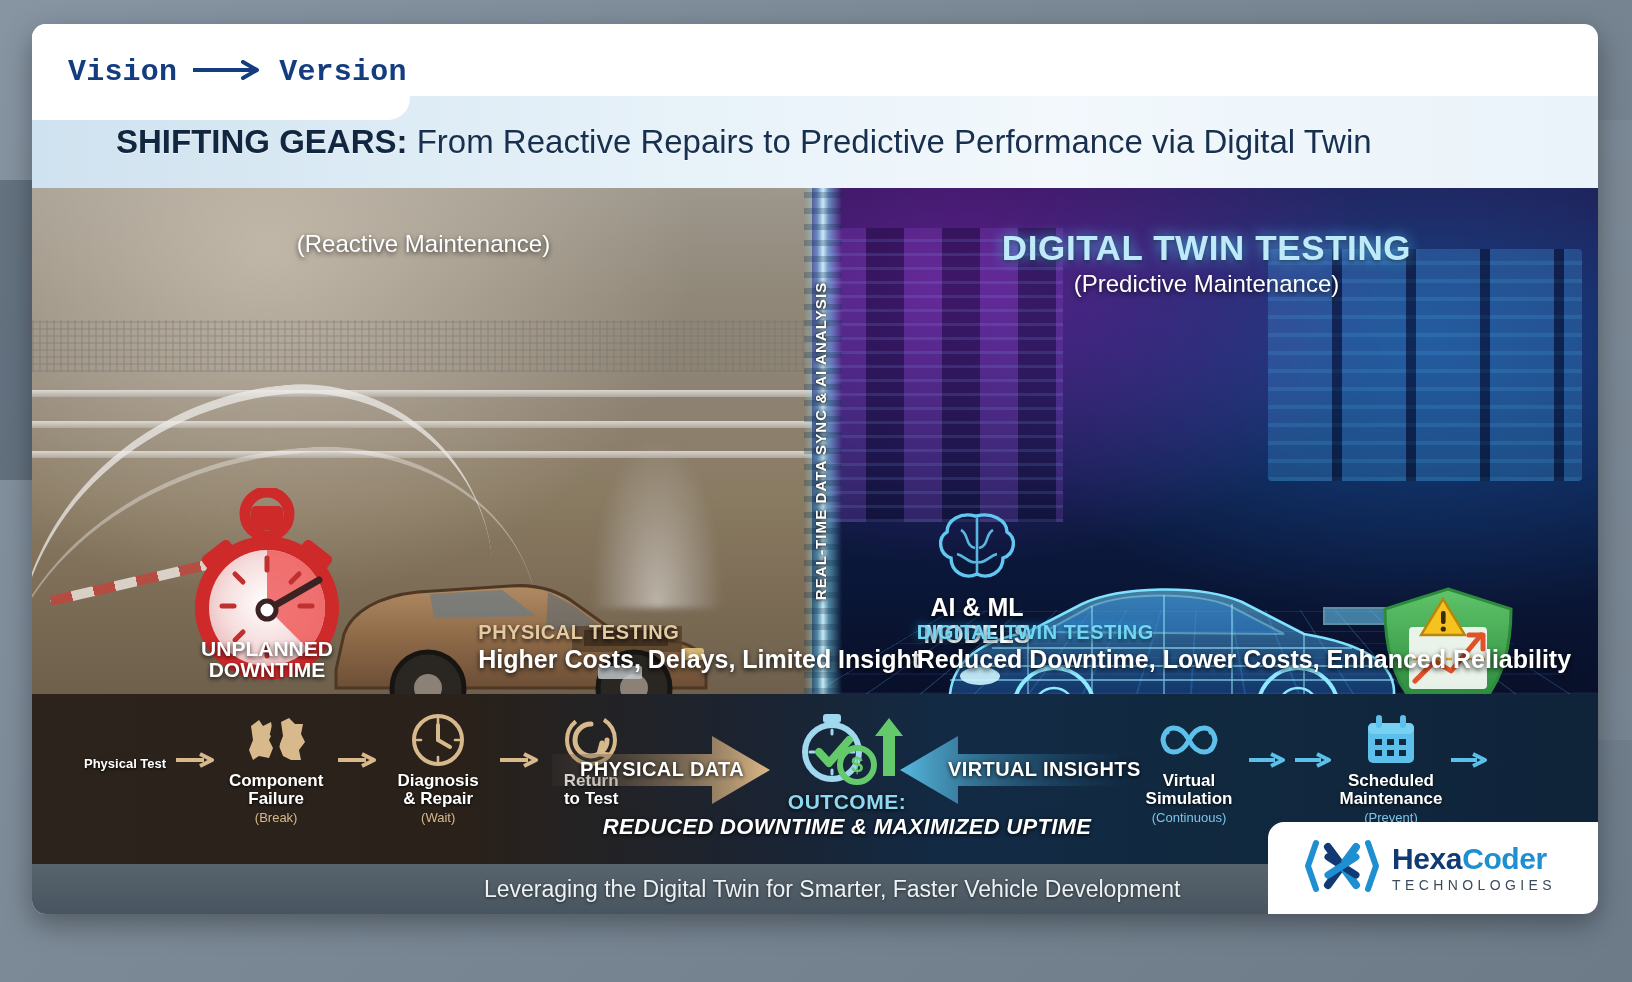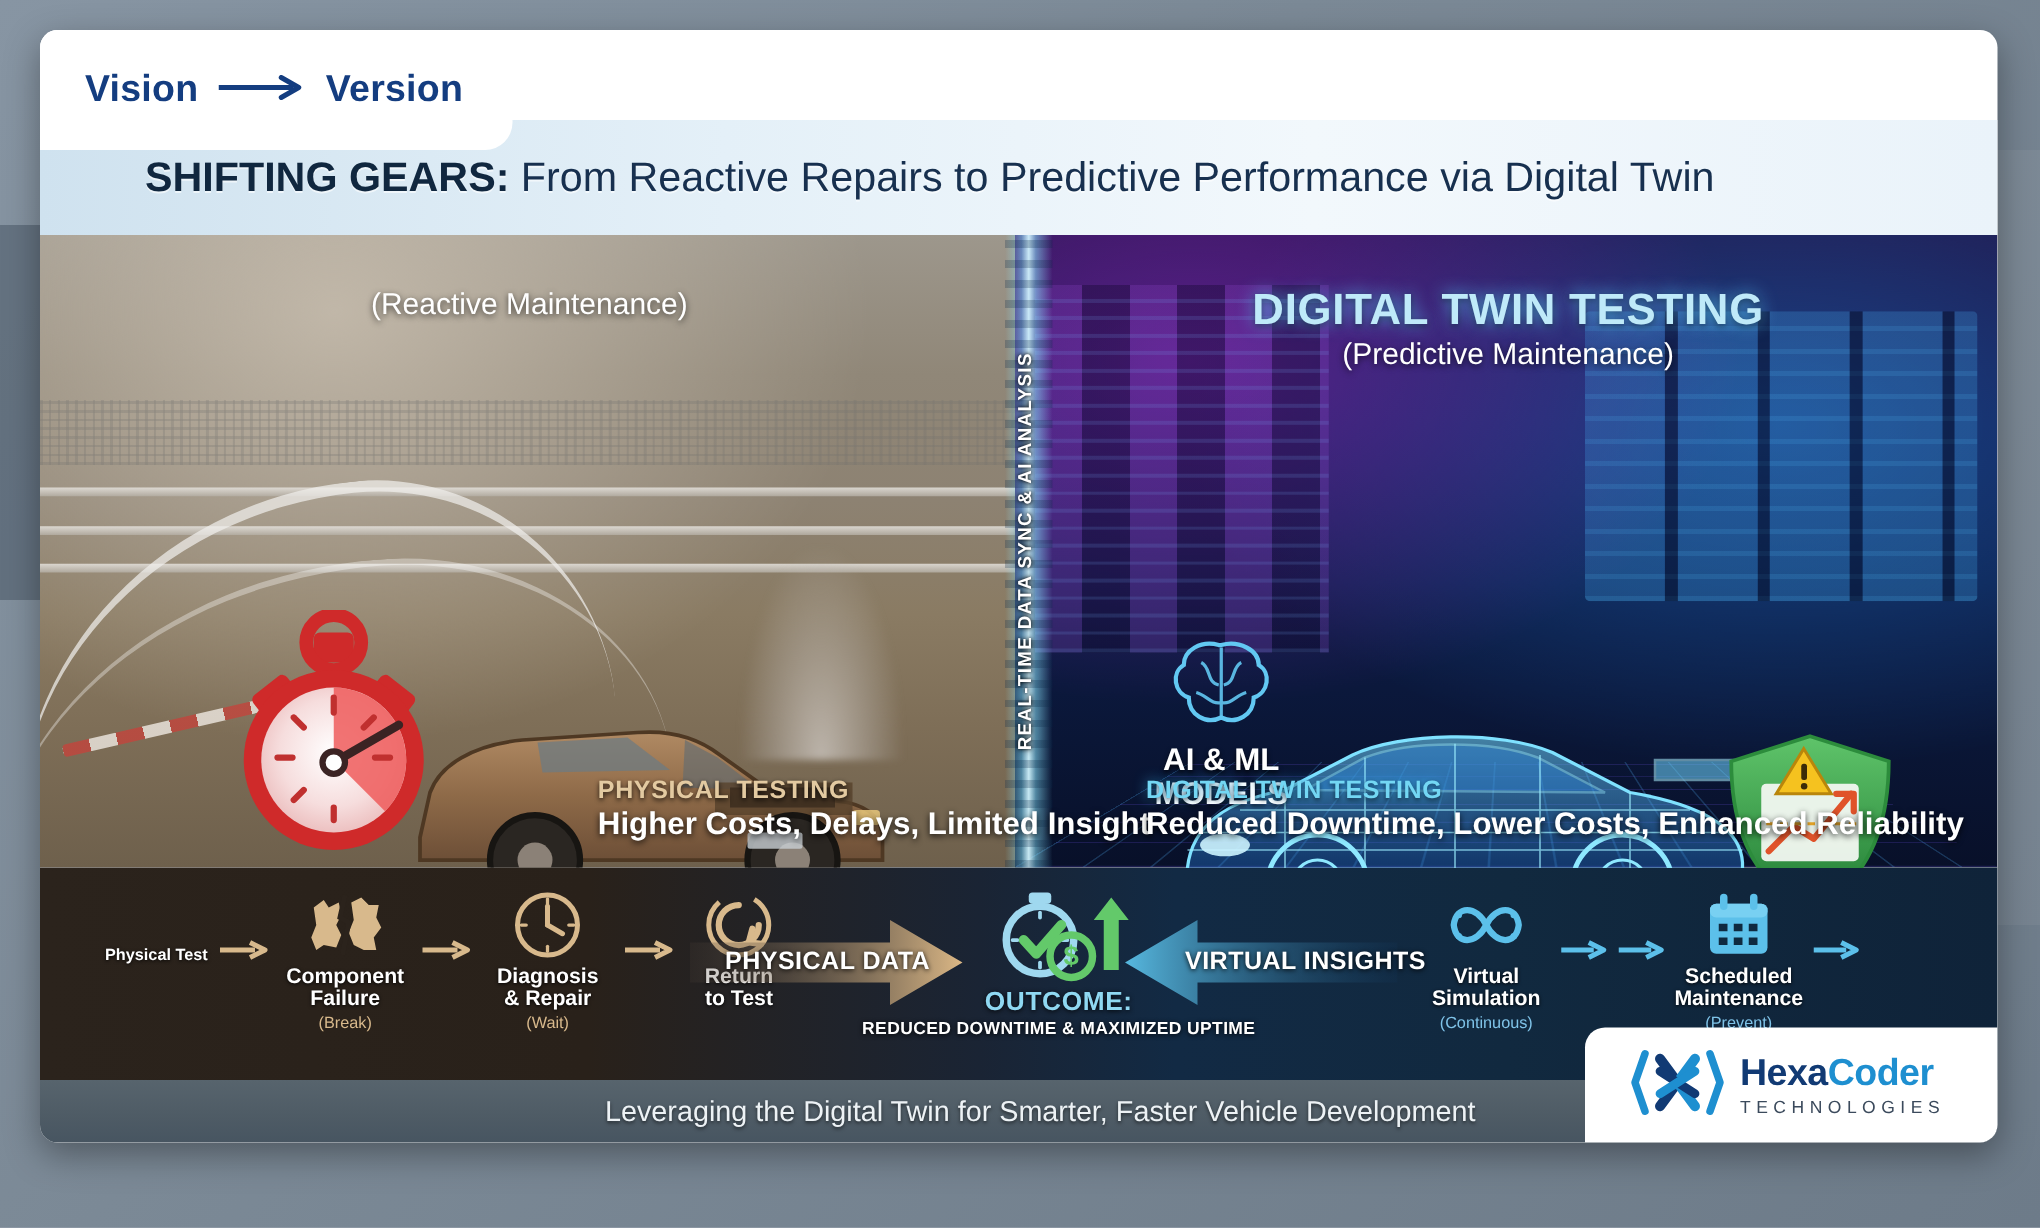--- a/index.html
+++ b/index.html
@@ -35,20 +35,21 @@
     width:378px; height:96px;
     background:#ffffff;
     border-radius:0 22px 22px 0;
     display:flex; align-items:center;
     padding-left:36px; gap:14px;
     z-index:12;
   }
   .brand-word {
     font-size:30px; font-weight:bold; color:#143d80;
     letter-spacing:.2px;
+    font-family:Liberation Mono, monospace;
   }
   .brand-arrow { display:block; }
 
   
   .title-band {
     position:absolute; left:0; top:72px; width:100%; height:92px;
     background:linear-gradient(90deg,#cfe2ef 0%,#e4f0f8 35%,#f2f8fc 65%,#eaf3fa 100%);
     display:flex; align-items:center;
   }
   .title-text {
@@ -220,21 +221,21 @@
   .big-arrow-l { position:absolute; left:520px; top:38px; }
   .big-arrow-r { position:absolute; left:866px; top:38px; }
   .ba-text {
     position:absolute; color:#fff; font-weight:bold; font-size:20px;
     letter-spacing:.4px; text-shadow:0 1px 4px rgba(0,0,0,.95);
   }
 
   .outcome { position:absolute; left:560px; top:16px; width:510px; text-align:center; }
   .outcome-icon { height:78px; display:flex; align-items:center; justify-content:center; }
   .outcome-k { color:#8fd8f2; font-weight:bold; font-size:21px; letter-spacing:.5px; text-shadow:0 1px 4px rgba(0,0,0,.9); margin-top:2px;}
-  .outcome-v { color:#ffffff; font-weight:bold; font-size:14px; letter-spacing:.3px; text-shadow:0 1px 4px rgba(0,0,0,.95); }
+  .outcome-v { color:#ffffff; font-weight:bold; font-size:22px; letter-spacing:.3px; text-shadow:0 1px 4px rgba(0,0,0,.95);font-style:italic; }
 
   .flow-right { position:absolute; left:1105px; top:18px; display:flex; align-items:flex-start; gap:6px; }
 
   
   .footer {
     position:absolute; left:0; top:840px; width:100%; height:50px;
     background:linear-gradient(180deg,#57646d 0%,#4e5b65 60%,#475561 100%);
     display:flex; align-items:center;
   }
   .footer-text {
@@ -355,20 +356,24 @@
             <line x1="145" y1="118" x2="133" y2="118"></line>
             <line x1="100" y1="168" x2="100" y2="158"></line>
             <line x1="55" y1="118" x2="67" y2="118"></line>
             <line x1="68" y1="86" x2="76" y2="94"></line>
             <line x1="132" y1="86" x2="124" y2="94"></line>
             <line x1="68" y1="152" x2="76" y2="144"></line>
           </g>
           <line x1="100" y1="122" x2="152" y2="92" stroke="#3b2323" stroke-width="7" stroke-linecap="round"></line>
           <circle cx="100" cy="122" r="9" fill="#ffffff" stroke="#3b2323" stroke-width="5"></circle>
         </svg>
+        <div class="sw-label">
+          <div>UNPLANNED</div>
+          <div>DOWNTIME</div>
+        </div>
       </div>
 
       <div class="aiml">
         <svg width="92" height="78" viewBox="0 0 92 78">
           <path d="M44,8 C30,4 16,12 16,24 C6,30 8,46 20,50 C20,64 34,72 46,66 C58,72 72,64 72,50 C84,46 86,30 76,24 C76,12 60,4 46,8 Z" fill="none" stroke="#62c8f2" stroke-width="3.4"></path>
           <path d="M46,10 L46,66 M30,22 C38,26 34,38 44,40 M62,22 C54,26 58,38 48,40 M26,46 C34,48 38,56 46,54 M66,46 C58,48 54,56 46,54" fill="none" stroke="#62c8f2" stroke-width="2.6" opacity="0.9"></path>
         </svg>
         <div class="aiml-text">
           <div>AI &amp; ML</div>
           <div>MODELS</div>

